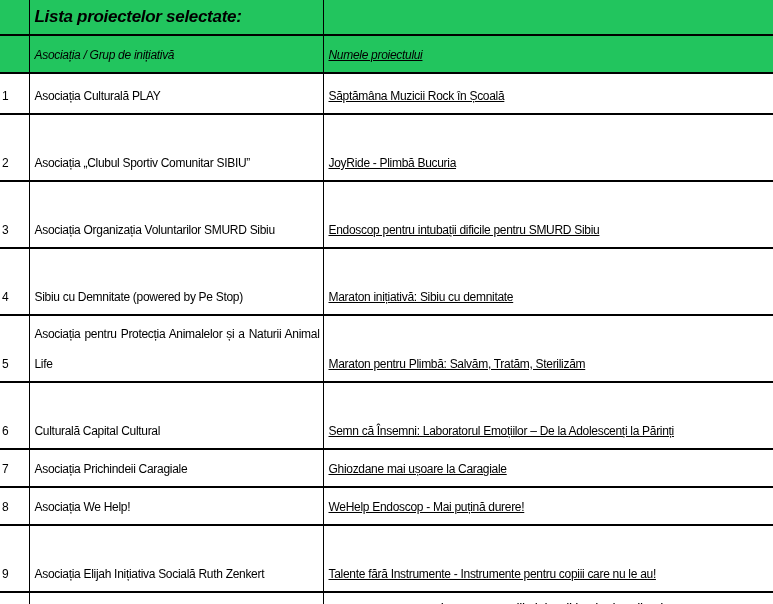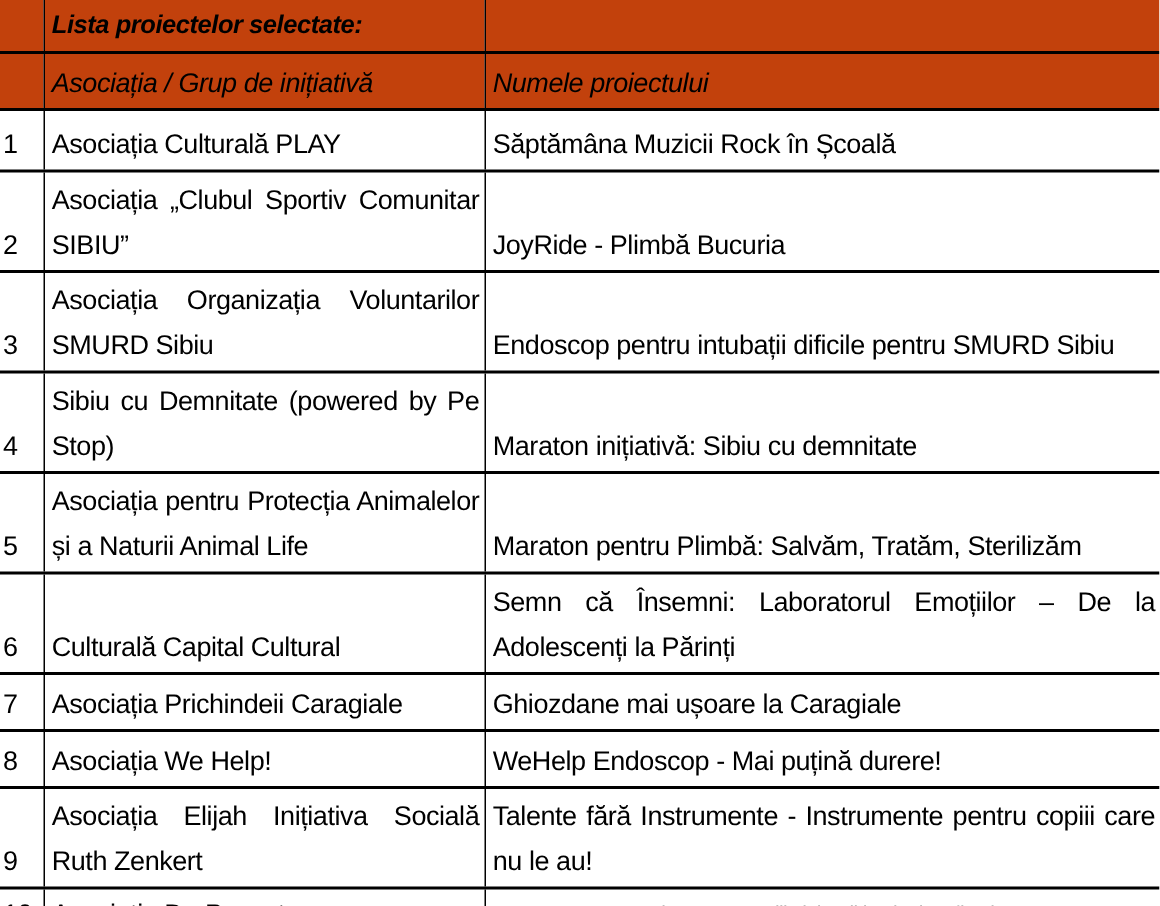--- a/index.html
+++ b/index.html
@@ -13,47 +13,48 @@
   table {
     border-collapse: collapse;
     table-layout: fixed;
     width: 773px;
   }
   col.c-num  { width: 29px; }
   col.c-assoc { width: 294px; }
   col.c-proj { width: 450px; }
   td {
     vertical-align: bottom;
-    font-size: 18px;
+    font-size: 12px;
     line-height: 30px;
     letter-spacing: -0.3px;
     padding: 1px 3px 2px 5px;
     border-bottom: 2px solid #000;
     overflow: hidden;
   }
   td.num {
     padding-left: 2px;
     padding-right: 0;
     border-right: 1.5px solid #000;
   }
   td.assoc {
     border-right: 1.5px solid #000;
     text-align: justify;
   }
   td.proj {
     text-align: justify;
+    text-decoration: underline;
   }
   tr.hdr1 td { height: 31px; }
   tr.hdr2 td { height: 33px; }
   tr.single td { height: 33px; }
   tr.first td  { height: 36px; }
   tr.double td { height: 62px; }
   tr.last td { height: 26px; }
   tr.hdr1 td, tr.hdr2 td {
-    background: #c2410c;
+    background: #22c55e;
     font-style: italic;
   }
   tr.hdr1 td.assoc {
     font-weight: bold;
     font-size: 17px;
   }
   td.small {
     font-size: 14px;
     letter-spacing: -0.4px;
   }

